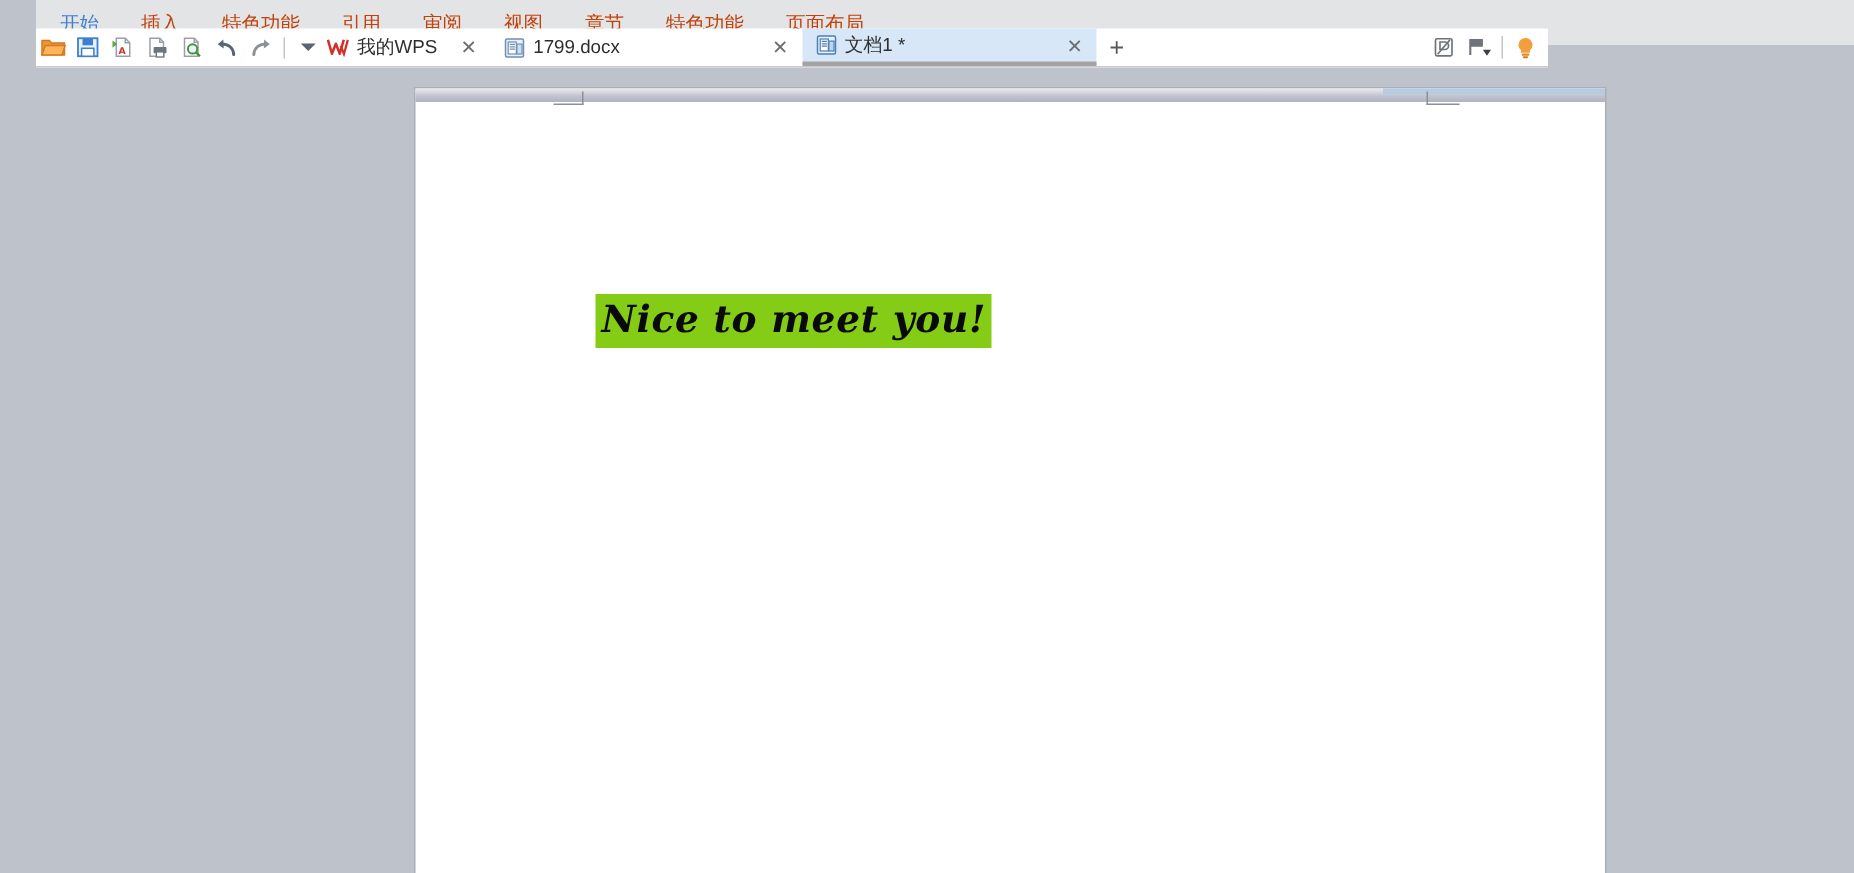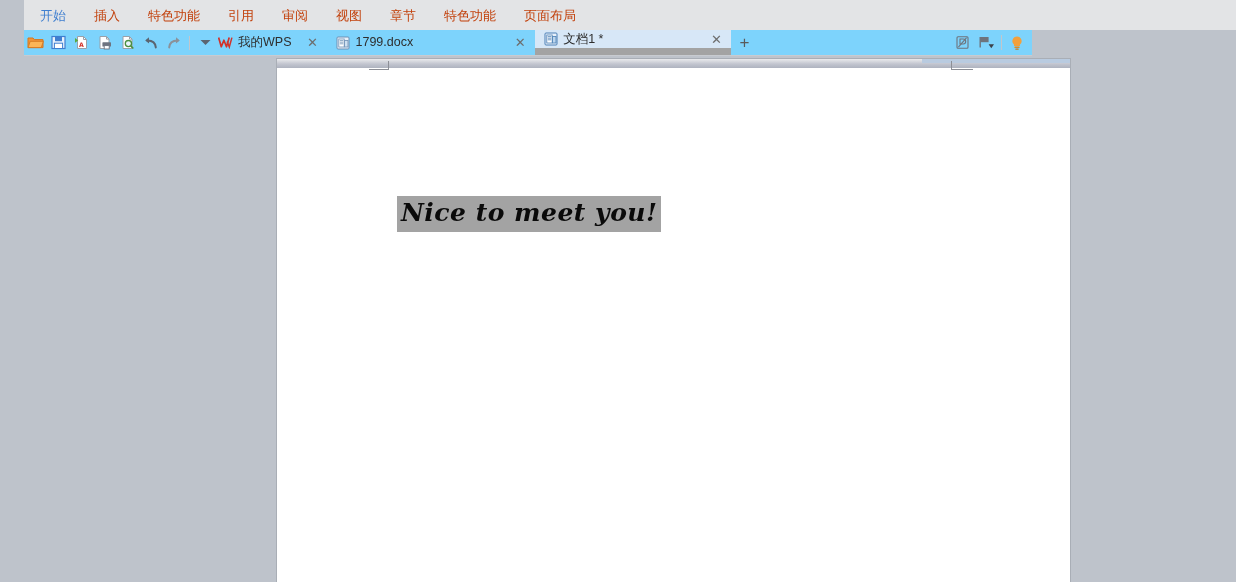--- a/index.html
+++ b/index.html
@@ -30,22 +30,22 @@
     font-size:13px; color:#c2410c;
     padding:0 14px; height:30px;
     display:flex; align-items:center; line-height:1;
     white-space:nowrap; cursor:default;
   }
   .menu-item.active { color:#3f7fd0; }
   .menu-item:first-child { padding-left:16px; }
 
   
   #tabstrip {
-    position:absolute; top:30px; left:0; width:1008px; height:26px;
-    background:#7dd3fc;
+    position:absolute; top:19px; left:0; width:1008px; height:26px;
+    background:#ffffff;
     border-bottom:1px solid #c8cbd0;
   }
 
   #quick-tools {
     position:absolute; left:0; top:0; height:25px;
     display:flex; align-items:center;
   }
   .qt {
     width:23px; height:25px;
     display:flex; align-items:center; justify-content:center;
@@ -71,21 +71,21 @@
   }
   .doc-tab .tab-ico { margin-right:5px; display:flex; align-items:center; }
   .doc-tab .tab-label { line-height:1; }
   .doc-tab .tab-close {
     margin-left:14px; width:14px; height:14px;
     display:flex; align-items:center; justify-content:center;
     color:#6d6d6d; font-size:13px; line-height:1;
   }
   .doc-tab.active {
     background:#d7e7f7;
-    border-bottom:7px solid #a3a3a3;
+    border-bottom:3px solid #a3a3a3;
   }
   .doc-tab.mywps .tab-label { color:#2e2e2e; }
   #tab-add {
     width:26px; height:25px;
     display:flex; align-items:center; justify-content:center;
     font-size:17px; color:#5a5a5a; cursor:default;
   }
 
   
   #right-tools {
@@ -121,21 +121,21 @@
   }
 
   
   .margin-mark { position:absolute; }
   .margin-mark .h { position:absolute; background:#8d8f96; height:1px; }
   .margin-mark .v { position:absolute; background:#8d8f96; width:1px; }
 
   
   #doc-text {
     position:absolute; left:120px; top:137px;
-    background:#a3a3a3;
+    background:#84cc16;
     padding:2px 4px 4px 4px;
     font-family:"DejaVu Serif", serif;
     font-style:italic;
     font-weight:bold;
     font-size:25px;
     line-height:30px;
     color:#0a0a0a;
     letter-spacing:0.5px;
     white-space:nowrap;
   }

